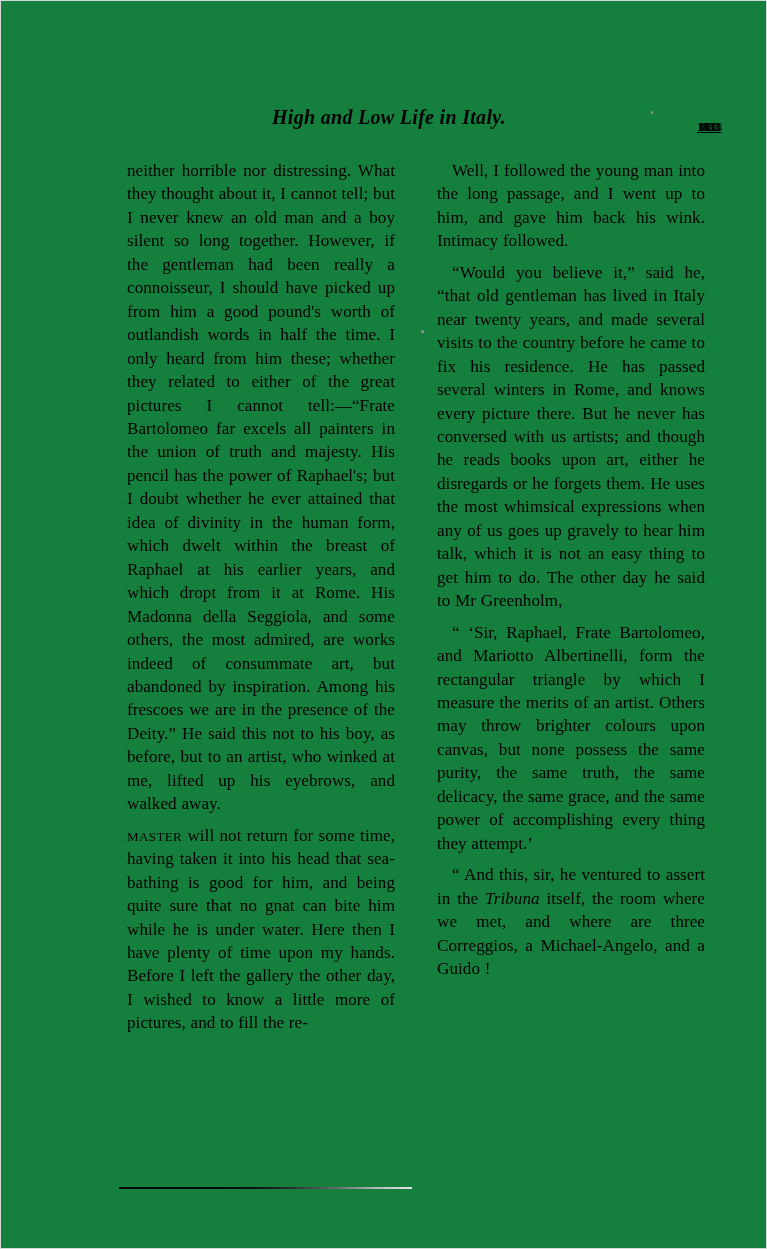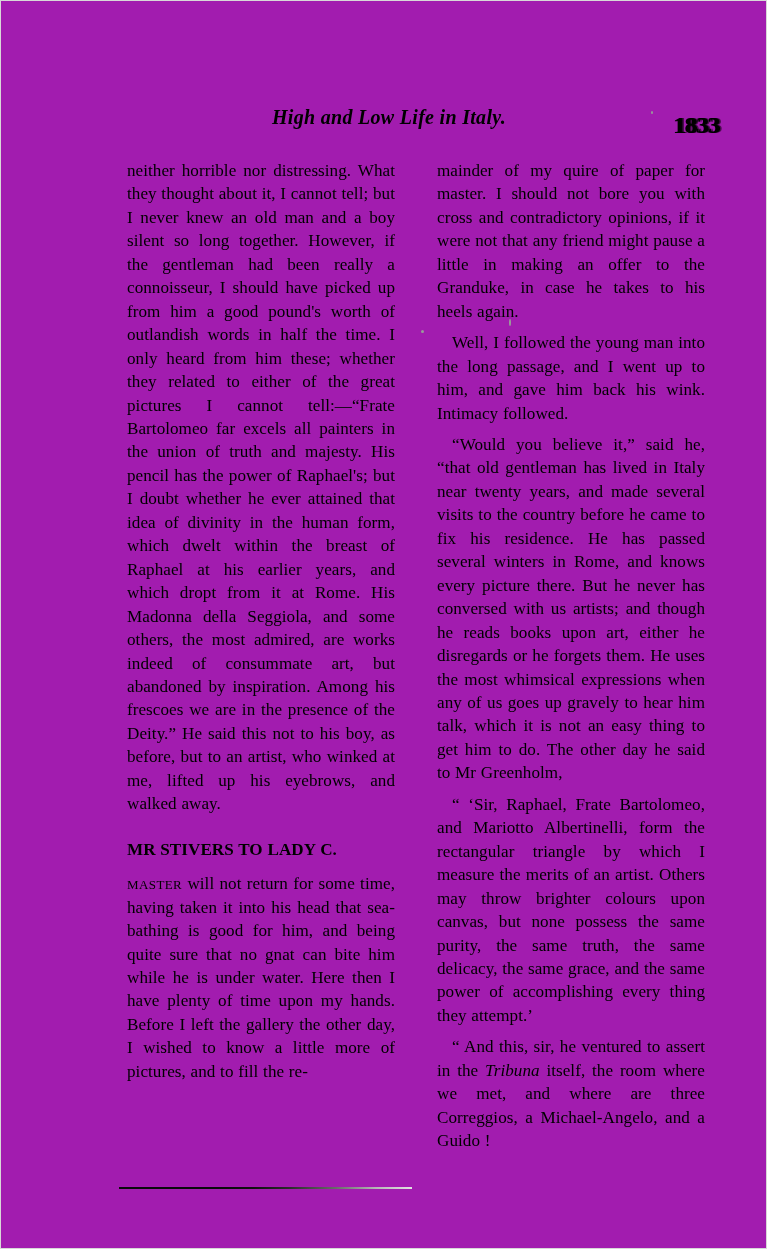--- a/index.html
+++ b/index.html
@@ -11,21 +11,21 @@
   body {
     font-family: "Liberation Serif", "DejaVu Serif", serif;
     color: #000000;
   }
 
   .page {
     position: relative;
     width: 767px;
     height: 1249px;
     margin: 0;
-    background: #a21caf;
+    background: #15803d;
     box-sizing: border-box;
     border: 1px solid #d8d8d8;
     overflow: hidden;
   }
 
   
   .running-head {
     position: absolute;
     left: 118px;
     top: 105px;
@@ -39,26 +39,27 @@
     width: 540px;
     text-align: center;
     font-style: italic;
     font-weight: 700;
     font-size: 20px;
     letter-spacing: 0.3px;
   }
   .running-head .folio {
     position: absolute;
     right: 0;
-    top: 6px;
+    top: 14px;
     font-weight: 700;
-    font-size: 24px;
+    font-size: 12px;
     letter-spacing: -0.5px;
     
     text-shadow: 1.6px 0 0 rgba(0,0,0,0.95), 3px 0 0 rgba(0,0,0,0.55);
+    text-decoration: underline;
   }
 
   
   .columns {
     position: absolute;
     left: 118px;
     top: 150px;
     width: 594px;
   }
   .col {
@@ -153,29 +154,27 @@
   <div class="speck" style="left:420px;top:329px;width:3px;height:3px;"></div>
   <div class="speck" style="left:508px;top:318px;width:2px;height:7px;"></div>
 
   <div class="columns">
 
     <div class="col col-left">
 
       <p>neither horrible nor distressing. What they thought about it, I cannot tell; but I never knew an old man and a boy silent so long together. However, if the gentleman had been really a connoisseur, I should have picked up from him a good pound's worth of outlandish words in half the time. I only heard from him these; whether they related to either of the great pictures I cannot tell:—“Frate Bartolomeo far excels all painters in the union of truth and majesty. His pencil has the power of Raphael's; but I doubt whether he ever attained that idea of divinity in the human form, which dwelt within the breast of Raphael at his earlier years, and which dropt from it at Rome. His Madonna della Seggiola, and some others, the most admired, are works indeed of consummate art, but abandoned by inspiration. Among his frescoes we are in the presence of the Deity.” He said this not to his boy, as before, but to an artist, who winked at me, lifted up his eyebrows, and walked away.</p>
 
 
-      <p class="letter-head">Mr Stivers to Lady C.</p>
 
       <p><span class="smallcap-open">Master</span><span> will not return for some time, having taken it into his head that sea-bathing is good for him, and being quite sure that no gnat can bite him while he is under water. Here then I have plenty of time upon my hands. Before I left the gallery the other day, I wished to know a little more of pictures, and to fill the re-</span></p>
 
     </div>
 
     <div class="col col-right">
 
-      <p>mainder of my quire of paper for master. I should not bore you with cross and contradictory opinions, if it were not that any friend might pause a little in making an offer to the Granduke, in case he takes to his heels again.</p>
 
       <p class="indent">Well, I followed the young man into the long passage, and I went up to him, and gave him back his wink. Intimacy followed.</p>
 
       <p class="indent">“Would you believe it,” said he, “that old gentleman has lived in Italy near twenty years, and made several visits to the country before he came to fix his residence. He has passed several winters in Rome, and knows every picture there. But he never has conversed with us artists; and though he reads books upon art, either he disregards or he forgets them. He uses the most whimsical expressions when any of us goes up gravely to hear him talk, which it is not an easy thing to get him to do. The other day he said to Mr Greenholm,</p>
 
       <p class="indent">“ ‘Sir, Raphael, Frate Bartolomeo, and Mariotto Albertinelli, form the rectangular triangle by which I measure the merits of an artist. Others may throw brighter colours upon canvas, but none possess the same purity, the same truth, the same delicacy, the same grace, and the same power of accomplishing every thing they attempt.’</p>
 
       <p class="indent"><span>“ And this, sir, he ventured to assert in the </span><em class="work-title">Tribuna</em><span> itself, the room where we met, and where are three Correggios, a Michael-Angelo, and a Guido </span><span>!</span></p>
 
     </div>

